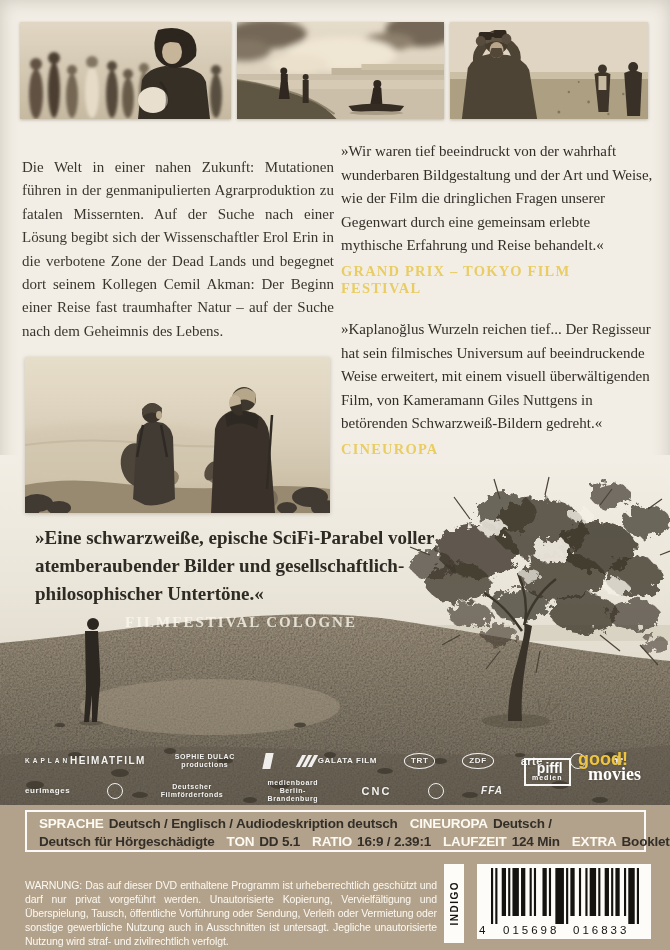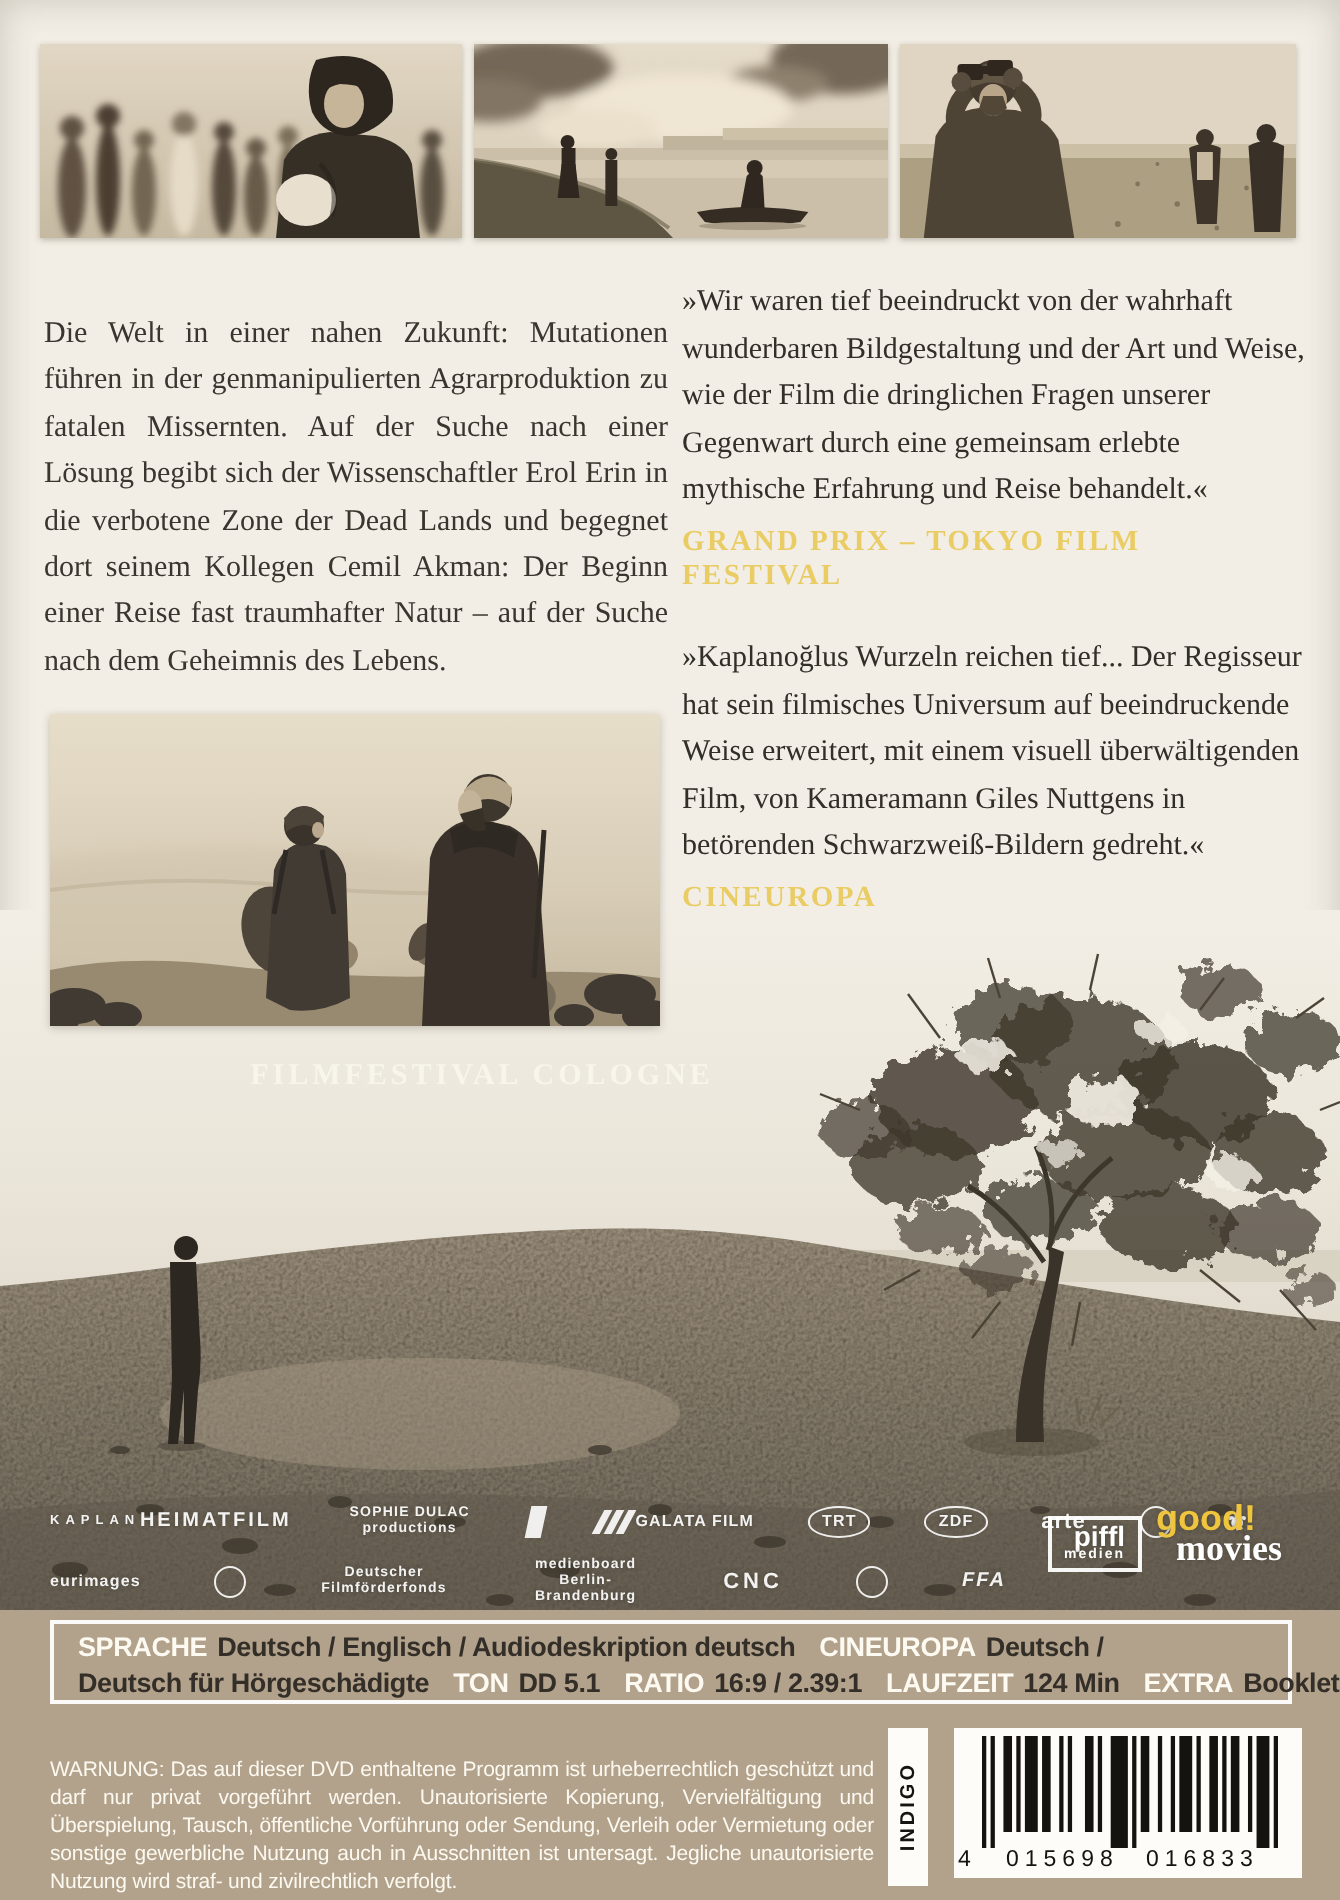--- a/index.html
+++ b/index.html
@@ -362,20 +362,21 @@
       </g>
       <g stroke="#6b6250" stroke-width="1.2" fill="none">
         <path d="M545,256 l6,-14"></path>
           <path d="M550,258 l10,-10"></path>
           <path d="M540,258 l-2,-14"></path>
       </g>
     </svg>
   </div>
 
   <div class="quote3">
+    <p>»Eine schwarzweiße, epische SciFi-Parabel voller atemberaubender Bilder und gesellschaftlich-philosophischer Untertöne.«</p>
     <div class="attr-light">FILMFESTIVAL COLOGNE</div>
   </div>
 
   <div class="logo-row logo-row2">
     <span class="logo" style="text-transform:lowercase">eurimages</span>
     <span class="logo-circ"></span>
     <span class="logo logo-2line">Deutscher Filmförderfonds</span>
     <span class="logo logo-2line">medienboard Berlin-Brandenburg</span>
     <span class="logo logo-cnc">CNC</span>
     <span class="logo-circ"></span>

